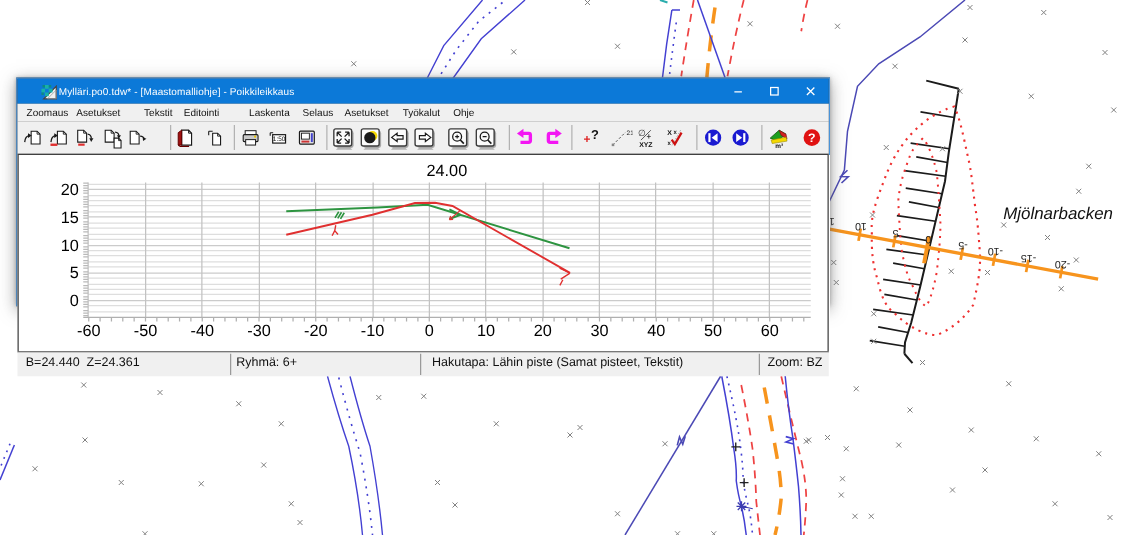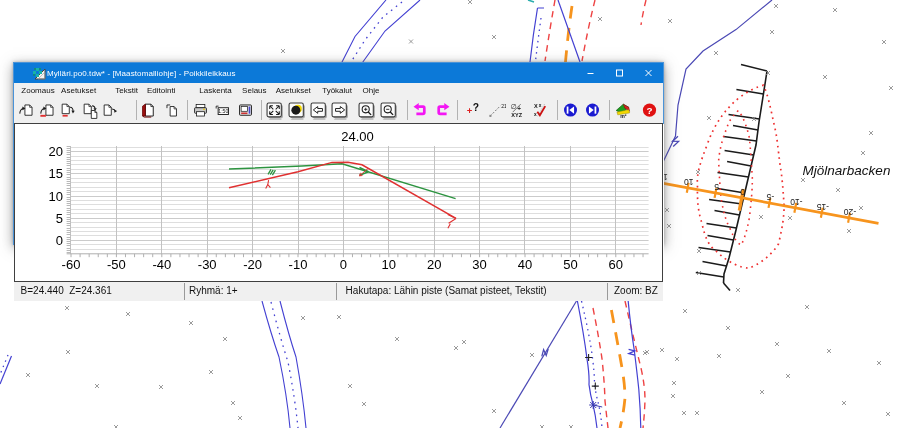--- a/index.html
+++ b/index.html
@@ -390,18 +390,18 @@
         <path d="M345.5,43.5 L354.5,47.8 M345.5,51.2 L354.5,47.8" stroke="#2d9440" stroke-width="1.5" fill="none"></path>
         <path d="M354,44.5 L345.5,51.8 M345.5,51.8 l1,-3 M345.5,51.8 l3,-0.3" stroke="#e03030" stroke-width="0.9" fill="none"></path>
         <path d="M442,94.5 l-8.3,-4 M442,94.5 l-7.4,4.8 M436.3,99.8 l-2.4,4.5" stroke="#e03030" stroke-width="1.1" fill="none"></path>
       </svg>
       <div class="edge" style="left:0"></div>
       <div class="edge" style="right:0"></div>
     </div>
  <div class="status">
   <span style="left:6.6px">B=24.440&nbsp;&nbsp;Z=24.361</span>
   <div class="sep" style="left:169.5px"></div>
-  <span style="left:175px">Ryhmä: 1+</span>
+  <span style="left:175px">Ryhmä: 6+</span>
   <div class="sep" style="left:322px"></div>
   <span style="left:331.6px">Hakutapa: Lähin piste (Samat pisteet, Tekstit)</span>
   <div class="sep" style="left:593px"></div>
   <span style="left:600px">Zoom: BZ</span>
  </div>
 </div>
 </body></html>

